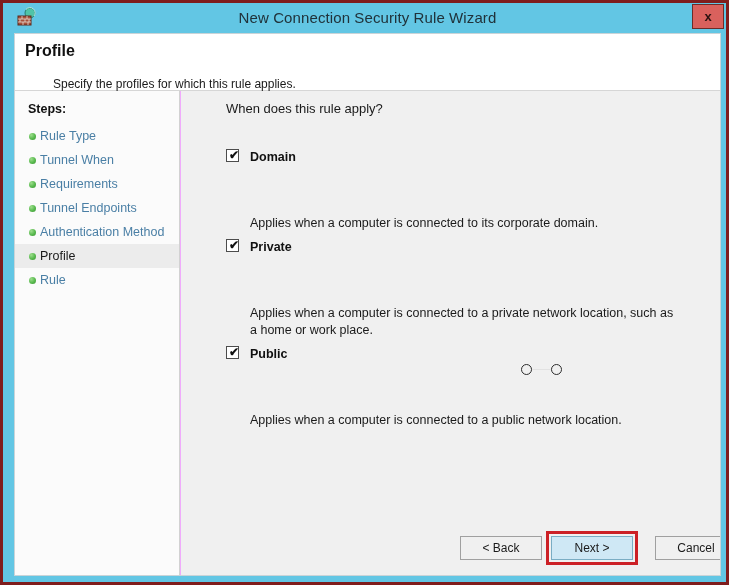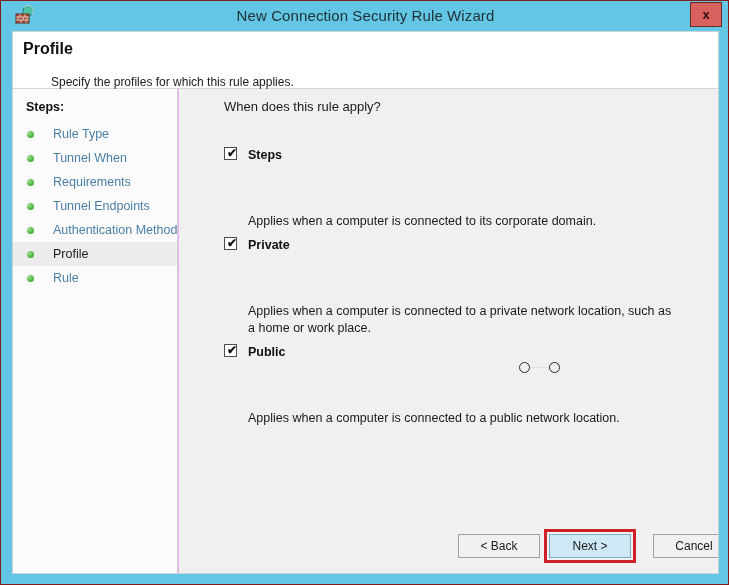--- a/index.html
+++ b/index.html
@@ -10,21 +10,21 @@
   body {
     font-family: "Liberation Sans", sans-serif;
   }
 
   .window {
     position: relative;
     width: 729px;
     height: 585px;
     box-sizing: border-box;
     background: #62c6e4;
-    border: 1px solid #7f1d1d;
+    border: 3px solid #7f1d1d;
     overflow: hidden;
   }
 
   
   .titlebar {
     position: absolute;
     left: 0; top: 0;
     width: 729px;
     height: 30px;
     background: #62c6e4;
@@ -117,21 +117,21 @@
   }
   .step-list {
     position: absolute;
     left: 0; top: 33px;
     width: 164px;
   }
   .step-item {
     position: relative;
     height: 24px;
     line-height: 24px;
-    padding-left: 40px;
+    padding-left: 25px;
     font-size: 12.5px;
     color: #4a7fa5;
     cursor: pointer;
     white-space: nowrap;
   }
   .step-item.current {
     background: #ececec;
     color: #1a1a1a;
   }
   .step-bullet {
@@ -357,21 +357,21 @@
     <div class="content">
       <div class="question">When does this rule apply?</div>
 
       <div class="options">
 
         <div class="option-row">
           <div class="option-head">
             <span class="checkbox">
               <span class="tick">✔</span>
             </span>
-            <span class="option-label">Steps</span>
+            <span class="option-label">Domain</span>
           </div>
           <div class="option-desc">Applies when a computer is connected to its corporate domain.</div>
         </div>
 
         <div class="option-row">
           <div class="option-head">
             <span class="checkbox">
               <span class="tick">✔</span>
             </span>
             <span class="option-label">Private</span>

